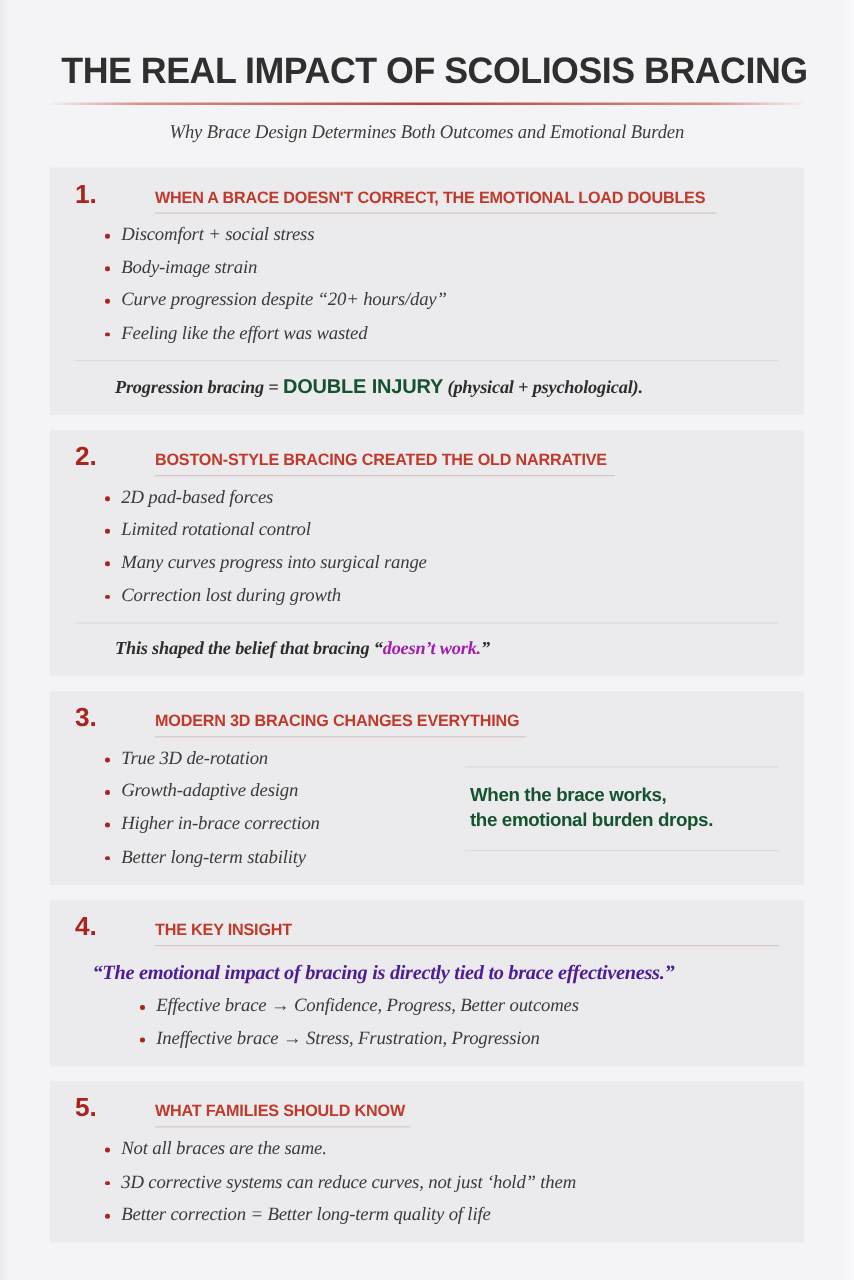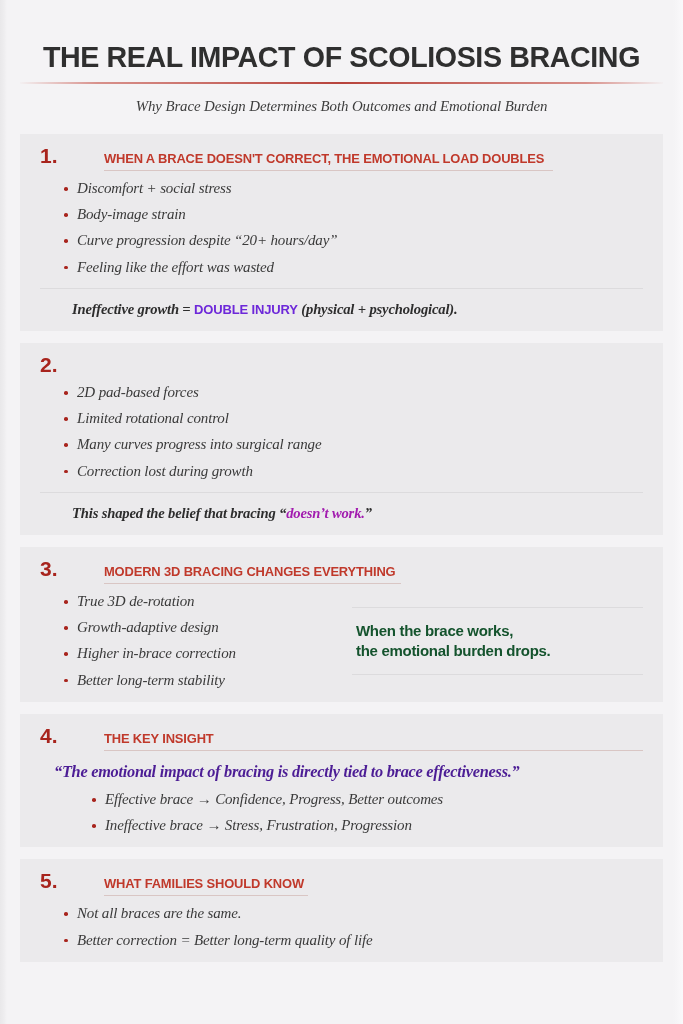--- a/index.html
+++ b/index.html
@@ -28,21 +28,21 @@
   .page-edge-right {
     position: absolute;
     top: 0; right: 0;
     width: 10px; height: 1024px;
     background: linear-gradient(to left, #faf9fb 0%, #f6f5f7 60%, #f4f3f5 100%);
     pointer-events: none;
   }
 
   .poster {
     position: relative;
-    padding: 0 20px;
+    padding: 0 40px;
     box-sizing: border-box;
     width: 683px;
   }
 
   
   .header {
     padding-top: 42px;
   }
   .poster-title {
     font-family: "Liberation Sans", "DejaVu Sans", sans-serif;
@@ -166,25 +166,25 @@
     margin-top: 12px;
     padding-left: 32px;
     font-size: 14.6px;
     font-style: italic;
     font-weight: bold;
     color: #2d2d2d;
     letter-spacing: -0.15px;
     white-space: nowrap;
   }
   .sec-footer .accent {
-    color: #6d28d9;
+    color: #14532d;
     font-style: normal;
     font-weight: bold;
     font-family: "Liberation Sans", "DejaVu Sans", sans-serif;
-    font-size: 13px;
+    font-size: 16px;
   }
   .sec-footer .accent-italic {
     color: #a21caf;
     font-style: italic;
     font-weight: bold;
   }
 
   
   .cols {
     display: flex;
@@ -246,26 +246,29 @@
           <span class="sec-title">WHEN A BRACE DOESN'T CORRECT, THE EMOTIONAL LOAD DOUBLES</span>
         </span>
       </div>
       <ul class="bullets">
         <li>Discomfort + social stress</li>
         <li>Body-image strain</li>
         <li>Curve progression despite “20+ hours/day”</li>
         <li>Feeling like the effort was wasted</li>
       </ul>
       <div class="sec-divider"></div>
-      <div class="sec-footer"><span>Ineffective growth = </span><span class="accent">DOUBLE INJURY</span><span> (physical + psychological).</span></div>
+      <div class="sec-footer"><span>Progression bracing = </span><span class="accent">DOUBLE INJURY</span><span> (physical + psychological).</span></div>
     </div>
 
     <div class="section">
       <div class="sec-head">
         <span class="sec-num">2.</span>
+        <span class="sec-title-wrap">
+          <span class="sec-title">BOSTON-STYLE BRACING CREATED THE OLD NARRATIVE</span>
+        </span>
       </div>
       <ul class="bullets">
         <li>2D pad-based forces</li>
         <li>Limited rotational control</li>
         <li>Many curves progress into surgical range</li>
         <li>Correction lost during growth</li>
       </ul>
       <div class="sec-divider"></div>
       <div class="sec-footer"><span>This shaped the belief that bracing “</span><span class="accent-italic">doesn’t work.</span><span>”</span></div>
     </div>
@@ -313,18 +316,19 @@
 
     <div class="section">
       <div class="sec-head">
         <span class="sec-num">5.</span>
         <span class="sec-title-wrap">
           <span class="sec-title">WHAT FAMILIES SHOULD KNOW</span>
         </span>
       </div>
       <ul class="bullets">
         <li>Not all braces are the same.</li>
+        <li>3D corrective systems can reduce curves, not just ‘hold” them</li>
         <li>Better correction = Better long-term quality of life</li>
       </ul>
     </div>
 
   </div>
 </div>
 
 </body></html>

